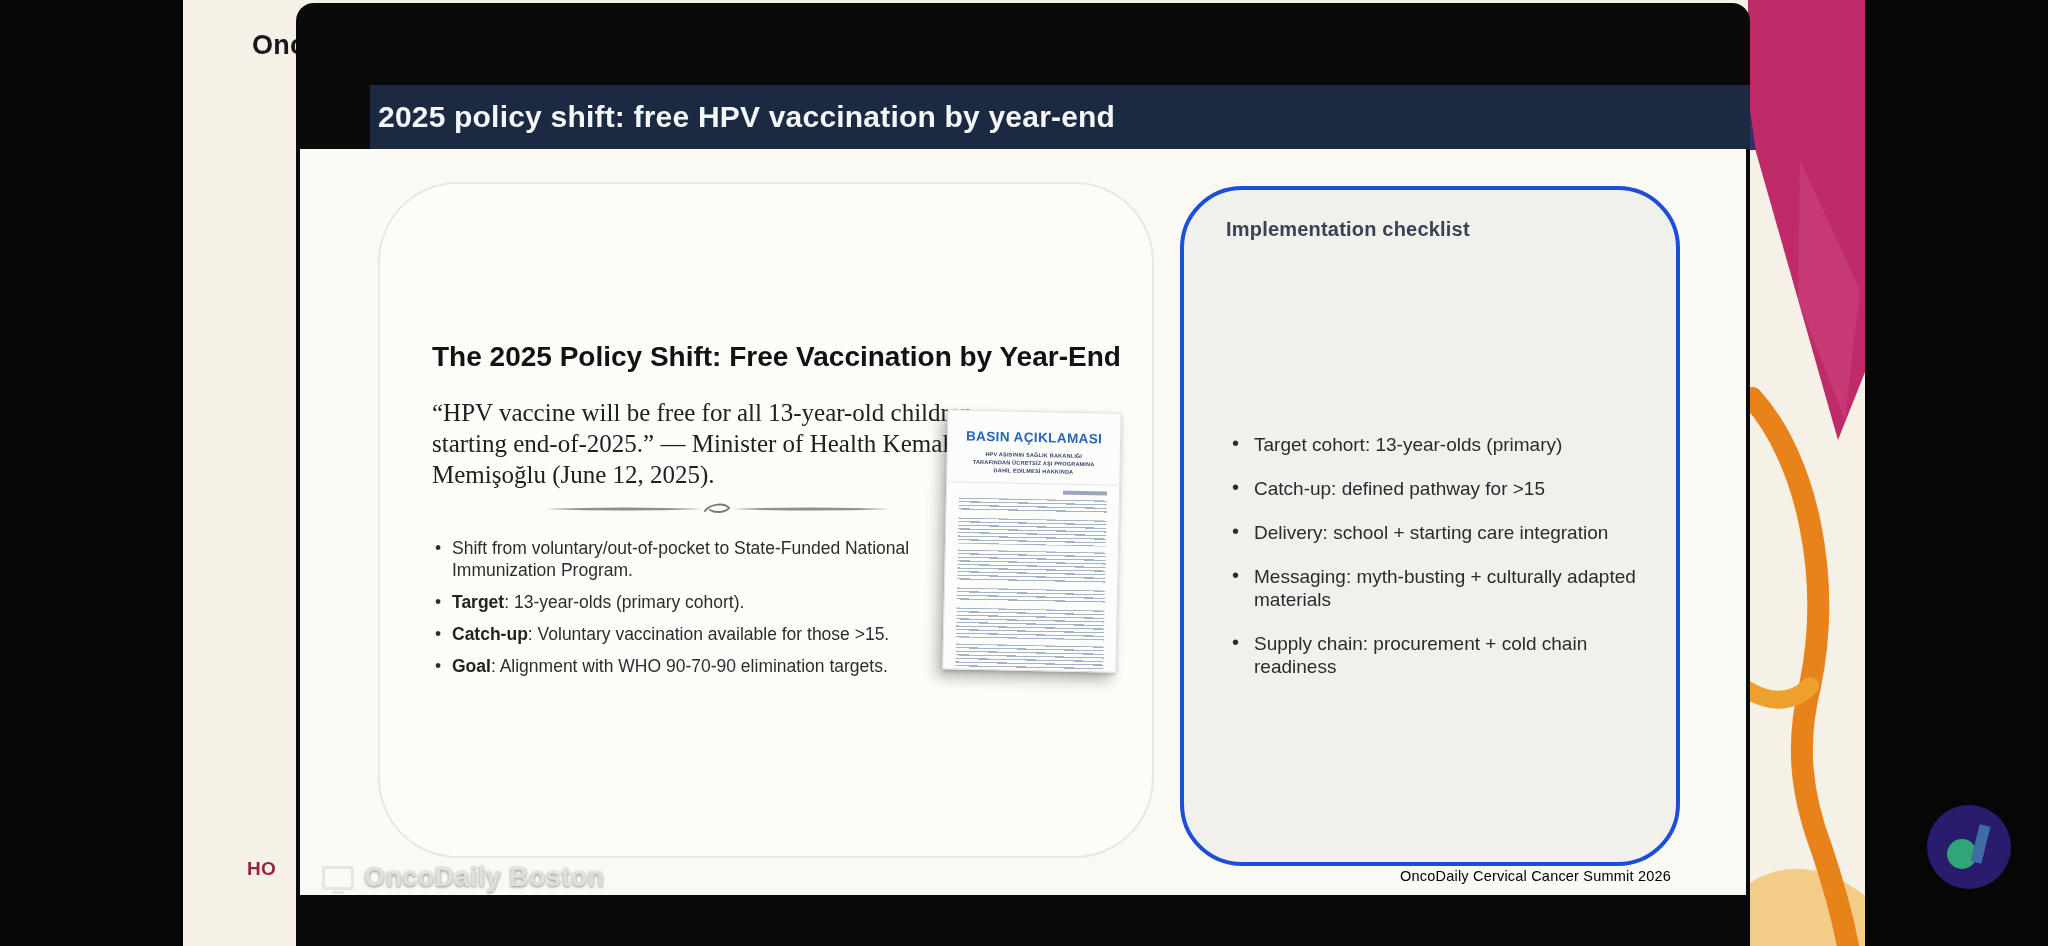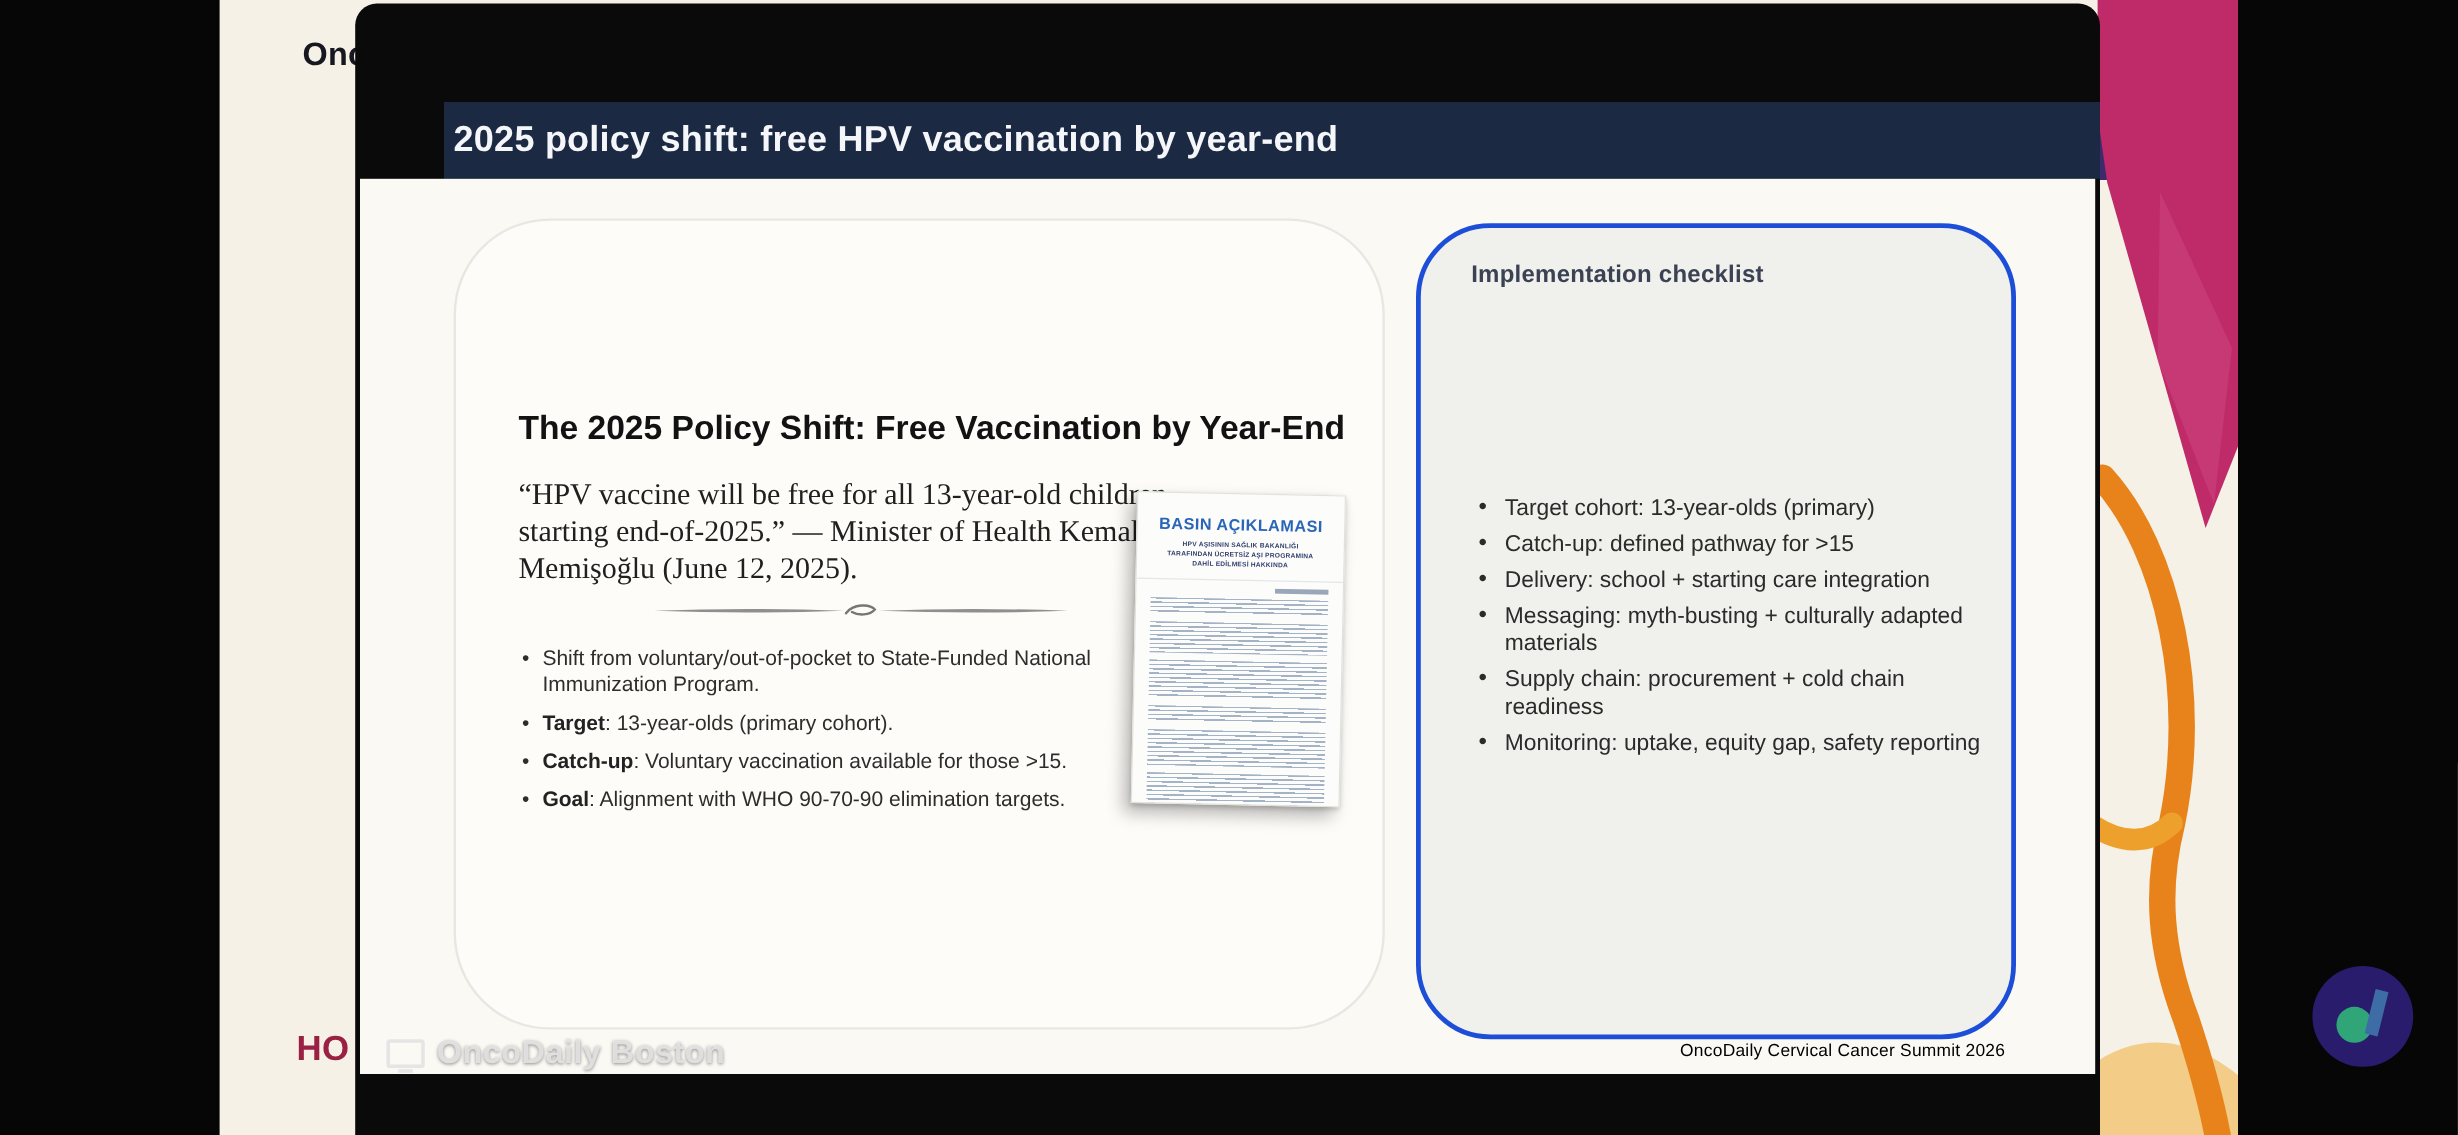--- a/index.html
+++ b/index.html
@@ -5,21 +5,21 @@
   html,body{margin:0;padding:0;background:#060606;}
   #stage{position:relative;width:2048px;height:946px;overflow:hidden;
          font-family:"Liberation Sans", sans-serif;background:#060606;}
 
   
   .cream-panel{position:absolute;left:183px;top:0;width:1682px;height:946px;
                background:#f5f1e6;z-index:1;}
   .bg-text-top{position:absolute;left:252px;top:30px;z-index:2;
                font-weight:bold;font-size:27px;color:#17171f;letter-spacing:.3px;}
   .bg-text-bottom{position:absolute;left:247px;top:858px;z-index:2;
-               font-weight:bold;font-size:29px;color:#9b2144;letter-spacing:.3px;}
+               font-weight:bold;font-size:19px;color:#9b2144;letter-spacing:.3px;}
   .decor{position:absolute;left:0;top:0;z-index:2;pointer-events:none;}
 
   
   .slide{position:absolute;left:296px;top:3px;width:1454px;height:943px;
          background:#0a0a0a;border-radius:18px 18px 0 0;z-index:3;}
   .title-bar{position:absolute;left:74px;right:0;top:82px;height:64px;
              background:#1b2942;display:flex;align-items:center;}
   .title-bar .t{color:#f4f6fa;font-weight:bold;font-size:30px;padding-left:8px;
                 letter-spacing:.2px;}
   .canvas{position:absolute;left:4px;top:146px;width:1446px;height:746px;
@@ -57,21 +57,21 @@
   .stripes{background:repeating-linear-gradient(180deg,#8ea0b8 0 1.2px,transparent 1.2px 3.6px);
            opacity:.8;margin-bottom:6px;}
 
   
   .check-card{position:absolute;left:880px;top:37px;width:492px;height:672px;
               background:#f0f0ed;border:4px solid #1d4ed8;border-radius:62px;}
   .check-title{position:absolute;left:42px;top:28px;font-weight:bold;font-size:20px;
                color:#3b4254;letter-spacing:.2px;}
   .check-list{position:absolute;left:44px;top:222px;width:430px;margin:0;padding:0;
               list-style:none;font-size:19px;line-height:23px;color:#2b2b2b;}
-  .check-list li{position:relative;padding-left:26px;margin-bottom:7px;}
+  .check-list li{position:relative;padding-left:26px;margin-bottom:7px;margin-top:21px;}
   .check-list li::before{content:"•";position:absolute;left:4px;top:-1px;
                          font-size:20px;color:#2b2b2b;}
 
   .footer-label{position:absolute;right:75px;top:719px;font-size:14.5px;
                 color:#000000;letter-spacing:.2px;}
 
   
   .watermark{position:absolute;left:322px;top:862px;z-index:5;display:flex;
              align-items:center;gap:10px;color:rgba(228,228,228,.9);
              text-shadow:0 1px 3px rgba(0,0,0,.45);}
@@ -155,21 +155,20 @@
       </div>
 
       <div class="check-card">
         <div class="check-title">Implementation checklist</div>
         <ul class="check-list">
             <li>Target cohort: 13-year-olds (primary)</li>
             <li>Catch-up: defined pathway for &gt;15</li>
             <li>Delivery: school + starting care integration</li>
             <li>Messaging: myth-busting + culturally adapted materials</li>
             <li>Supply chain: procurement + cold chain readiness</li>
-            <li>Monitoring: uptake, equity gap, safety reporting</li>
           </ul>
       </div>
 
       <div class="footer-label">OncoDaily Cervical Cancer Summit 2026</div>
     </div>
   </div>
 
   <div class="watermark">
     <span class="monitor"></span>
     <span class="wm-text">OncoDaily Boston</span>

